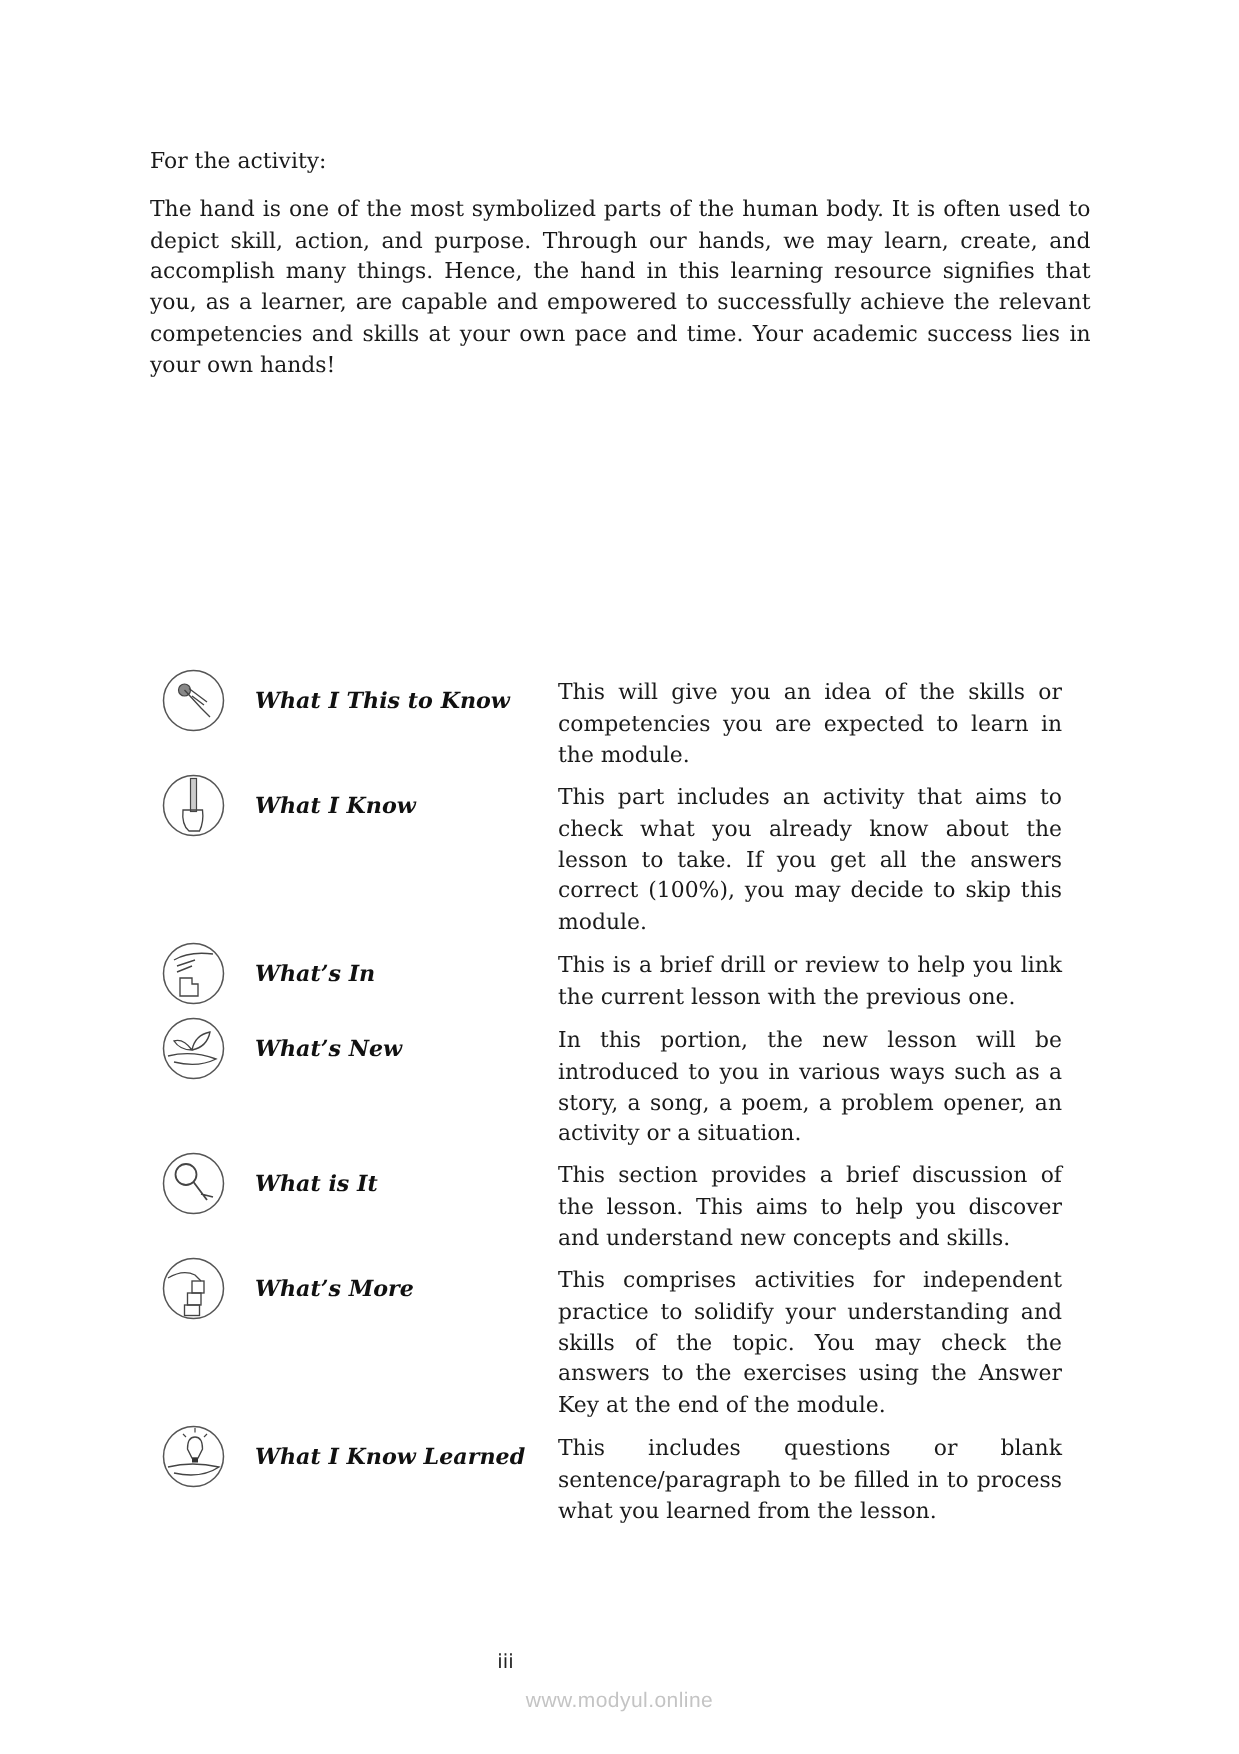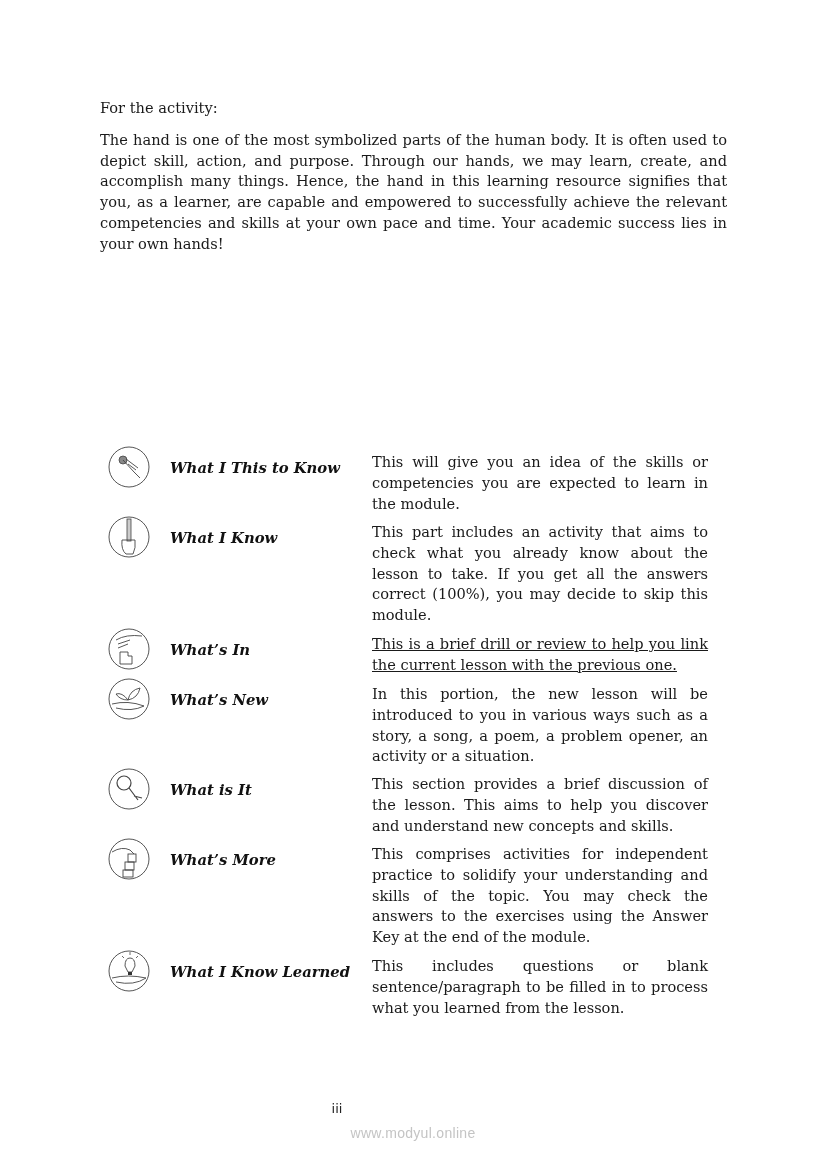--- a/index.html
+++ b/index.html
@@ -56,21 +56,21 @@
 
   <div class="row" style="top:182px;">
     <div class="icon" style="top:0px;">
       <svg viewBox="0 0 42 42">
           <circle cx="21" cy="21" r="20" fill="none" stroke="#555" stroke-width="1"></circle>
           <path d="M8 12 Q18 6 34 8 M10 16 L22 12 M10 20 L20 16" stroke="#444" fill="none" stroke-width="0.9"></path>
           <path d="M12 24 L20 24 L20 28 L24 28 L24 36 L12 36 Z" fill="none" stroke="#444" stroke-width="0.9"></path>
         </svg>
     </div>
     <div class="label" style="top:13px;">What’s In</div>
-    <div class="desc" style="top:6px;text-decoration:underline;">This is a brief drill or review to help you link the current lesson with the previous one.</div>
+    <div class="desc" style="top:6px;">This is a brief drill or review to help you link the current lesson with the previous one.</div>
   </div>
 
   <div class="row" style="top:232px;">
     <div class="icon" style="top:0px;">
       <svg viewBox="0 0 42 42">
           <circle cx="21" cy="21" r="20" fill="none" stroke="#555" stroke-width="1"></circle>
           <path d="M20 22 Q22 12 32 10 Q30 20 20 22 Z M20 22 Q14 14 8 16 Q12 22 20 22 Z" fill="none" stroke="#444" stroke-width="0.9"></path>
           <path d="M4 26 Q20 22 36 28 Q24 34 8 30" fill="none" stroke="#444" stroke-width="0.9"></path>
         </svg>
     </div>

